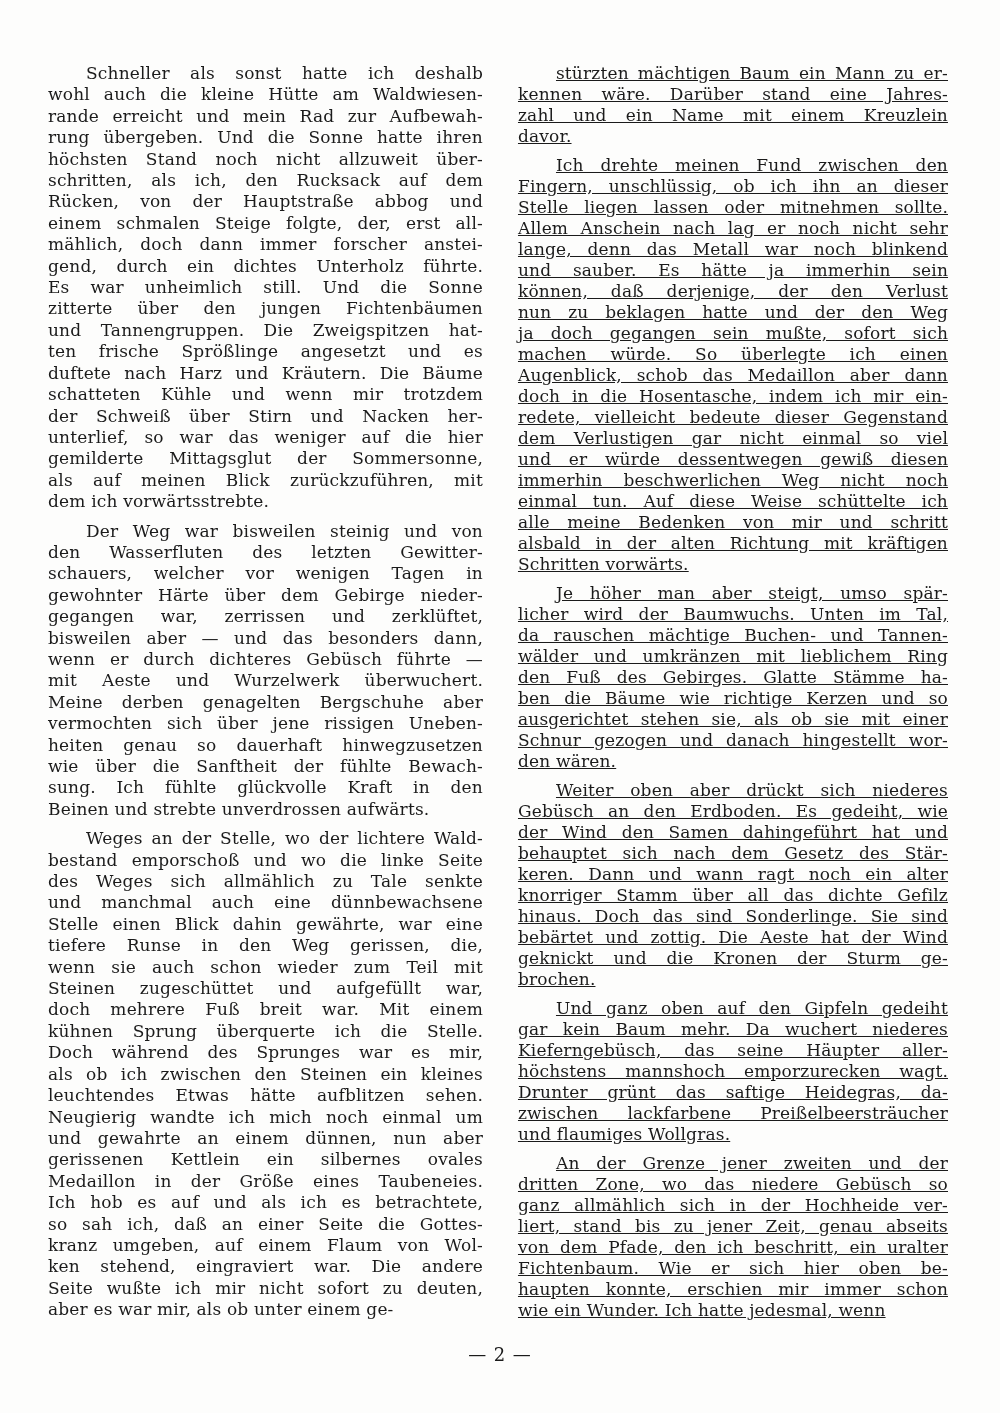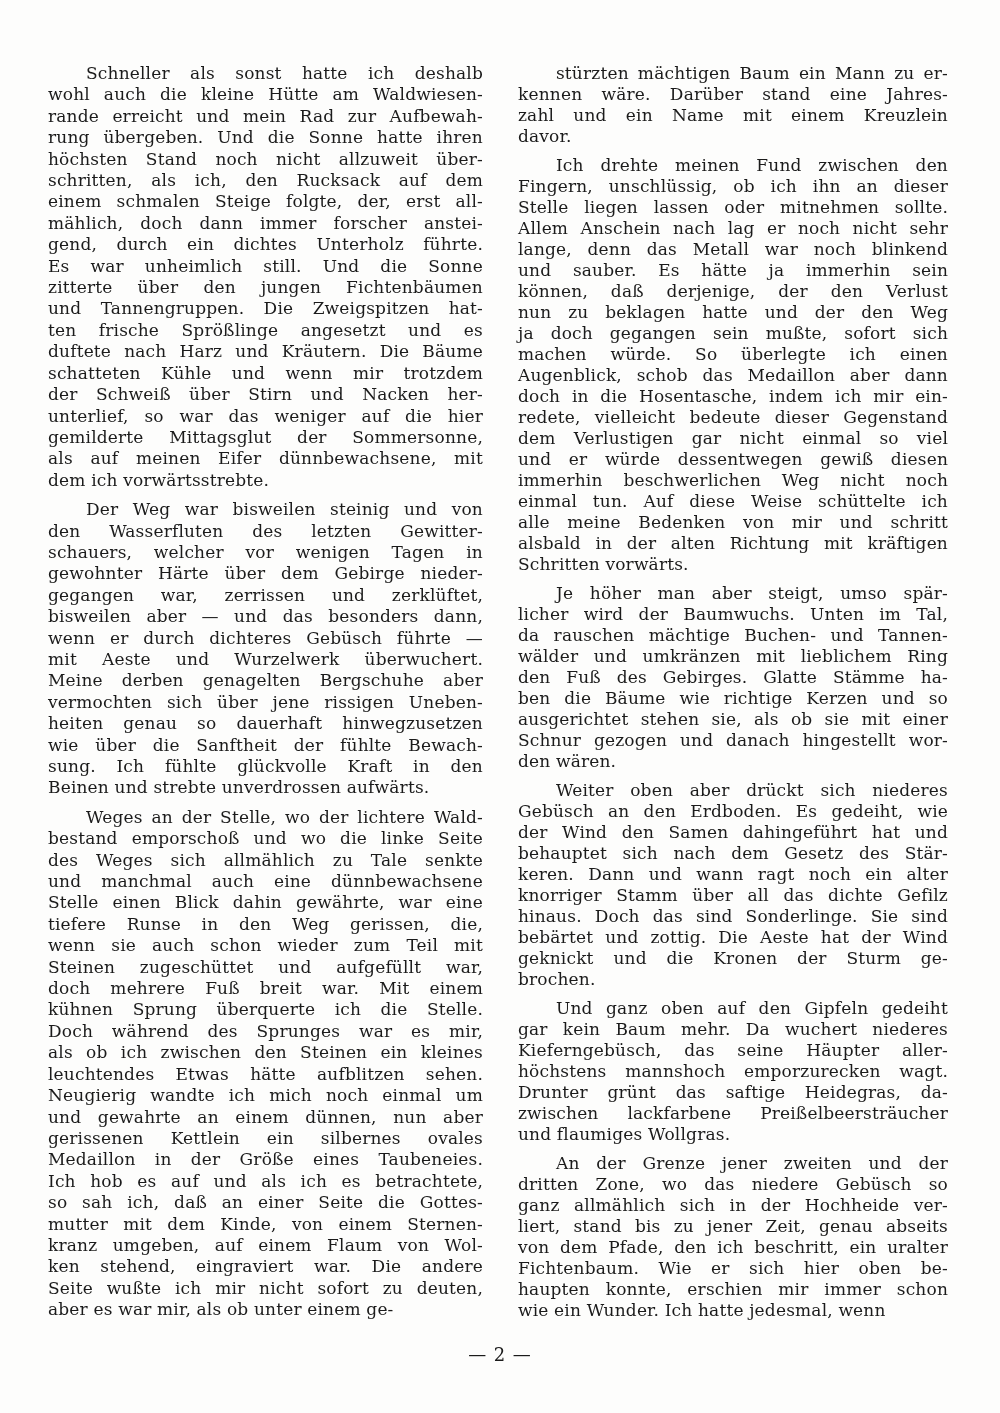--- a/index.html
+++ b/index.html
@@ -19,21 +19,21 @@
   .columns {
     display: flex;
     padding: 63px 52px 0 48px;
     gap: 35px;
   }
   .col {
     font-size: 17px;
     letter-spacing: 0.01em;
   }
   .col-left  { width: 440px; line-height: 21.4px; }
-  .col-right { width: 435px; line-height: 21.0px; }
+  .col-right { width: 435px; line-height: 21.0px; text-decoration: underline; }
   .para { margin: 0; }
   .para + .para { margin-top: 8px; }
   .line {
     text-align: justify;
     text-align-last: justify;
   }
   .line.first { text-indent: 38px; }
   .line.last  { text-align-last: left; }
   .footer {
     position: absolute;
@@ -52,33 +52,34 @@
 <div class="page">
   <div class="columns">
     <div class="col col-left" id="col-left">
         <div class="para">
           <div class="line first">Schneller als sonst hatte ich deshalb</div>
           <div class="line">wohl auch die kleine Hütte am Waldwiesen-</div>
           <div class="line">rande erreicht und mein Rad zur Aufbewah-</div>
           <div class="line">rung übergeben. Und die Sonne hatte ihren</div>
           <div class="line">höchsten Stand noch nicht allzuweit über-</div>
           <div class="line">schritten, als ich, den Rucksack auf dem</div>
+          <div class="line">Rücken, von der Hauptstraße abbog und</div>
           <div class="line">einem schmalen Steige folgte, der, erst all-</div>
           <div class="line">mählich, doch dann immer forscher anstei-</div>
           <div class="line">gend, durch ein dichtes Unterholz führte.</div>
           <div class="line">Es war unheimlich still. Und die Sonne</div>
           <div class="line">zitterte über den jungen Fichtenbäumen</div>
           <div class="line">und Tannengruppen. Die Zweigspitzen hat-</div>
           <div class="line">ten frische Sprößlinge angesetzt und es</div>
           <div class="line">duftete nach Harz und Kräutern. Die Bäume</div>
           <div class="line">schatteten Kühle und wenn mir trotzdem</div>
           <div class="line">der Schweiß über Stirn und Nacken her-</div>
           <div class="line">unterlief, so war das weniger auf die hier</div>
           <div class="line">gemilderte Mittagsglut der Sommersonne,</div>
-          <div class="line">als auf meinen Eifer dünnbewachsene, mit</div>
+          <div class="line">als auf meinen Blick zurückzuführen, mit</div>
           <div class="line last">dem ich vorwärtsstrebte.</div>
         </div>
         <div class="para">
           <div class="line first">Der Weg war bisweilen steinig und von</div>
           <div class="line">den Wasserfluten des letzten Gewitter-</div>
           <div class="line">schauers, welcher vor wenigen Tagen in</div>
           <div class="line">gewohnter Härte über dem Gebirge nieder-</div>
           <div class="line">gegangen war, zerrissen und zerklüftet,</div>
           <div class="line">bisweilen aber — und das besonders dann,</div>
           <div class="line">wenn er durch dichteres Gebüsch führte —</div>
@@ -103,21 +104,20 @@
           <div class="line">kühnen Sprung überquerte ich die Stelle.</div>
           <div class="line">Doch während des Sprunges war es mir,</div>
           <div class="line">als ob ich zwischen den Steinen ein kleines</div>
           <div class="line">leuchtendes Etwas hätte aufblitzen sehen.</div>
           <div class="line">Neugierig wandte ich mich noch einmal um</div>
           <div class="line">und gewahrte an einem dünnen, nun aber</div>
           <div class="line">gerissenen Kettlein ein silbernes ovales</div>
           <div class="line">Medaillon in der Größe eines Taubeneies.</div>
           <div class="line">Ich hob es auf und als ich es betrachtete,</div>
           <div class="line">so sah ich, daß an einer Seite die Gottes-</div>
-          <div class="line">mutter mit dem Kinde, von einem Sternen-</div>
           <div class="line">kranz umgeben, auf einem Flaum von Wol-</div>
           <div class="line">ken stehend, eingraviert war. Die andere</div>
           <div class="line">Seite wußte ich mir nicht sofort zu deuten,</div>
           <div class="line last">aber es war mir, als ob unter einem ge-</div>
         </div>
       </div>
     <div class="col col-right" id="col-right">
         <div class="para">
           <div class="line first">stürzten mächtigen Baum ein Mann zu er-</div>
           <div class="line">kennen wäre. Darüber stand eine Jahres-</div>

